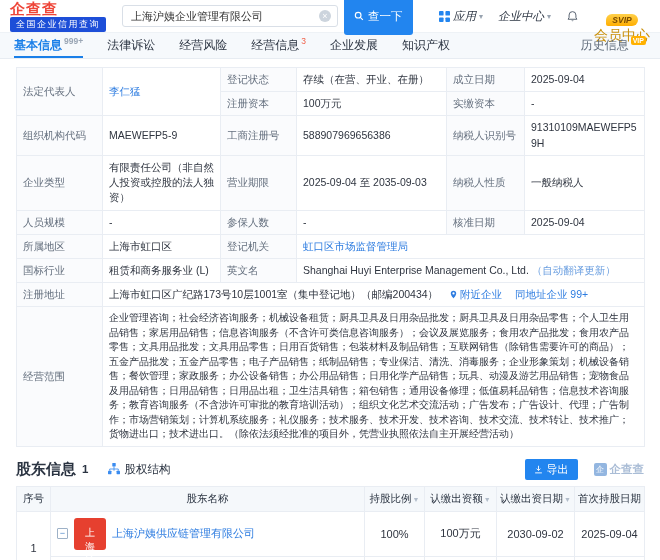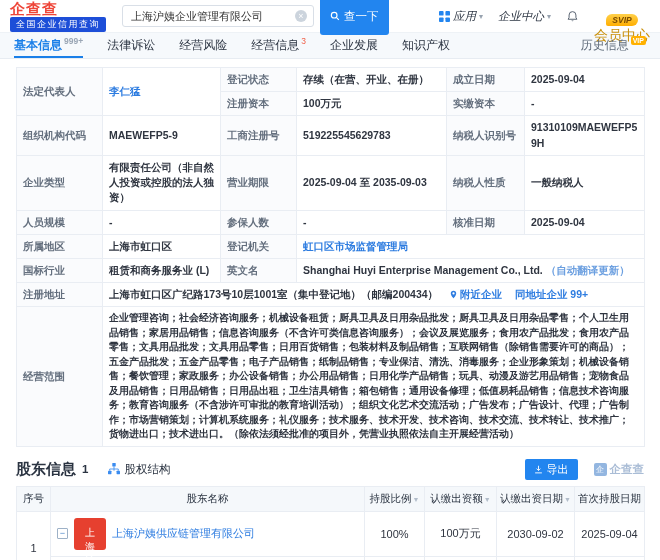--- a/index.html
+++ b/index.html
@@ -5,21 +5,21 @@
   * { box-sizing: border-box; }
   body { margin:0; font-family:"Liberation Sans","DejaVu Sans",sans-serif; color:#333; background:#fff; }
   .page { width:660px; height:560px; overflow:hidden; position:relative; background:#fff; }
 
   
   .topbar { display:flex; align-items:center; height:32px; padding:0 10px; gap:12px; }
   .logo { display:flex; flex-direction:column; align-items:flex-start; cursor:pointer; }
   .logo-name { font-size:15px; font-weight:700; color:#ee4538; line-height:15px; letter-spacing:1px; }
   .logo-tag { font-size:9px; background:#1d4ed8; color:#fff; border-radius:2px; padding:1px 6px; letter-spacing:1.5px; white-space:nowrap; margin-top:1px; }
   .searcharea { display:flex; align-items:center; gap:6px; margin-left:4px; }
-  .searchbox { display:flex; align-items:center; width:192px; height:22px; border:1px solid #d9dfe7; border-radius:3px; padding:0 6px; gap:4px; background:#fff; }
+  .searchbox { display:flex; align-items:center; width:216px; height:22px; border:1px solid #d9dfe7; border-radius:3px; padding:0 6px; gap:4px; background:#fff; }
   .search-input { flex:1; border:0; outline:0; font-size:11px; color:#333; font-family:inherit; min-width:0; background:transparent; }
   .clear-icon { width:12px; height:12px; border-radius:50%; background:#ccd4dd; color:#fff; font-size:9px; line-height:12px; text-align:center; cursor:pointer; flex:none; }
   .searchbtn { display:flex; align-items:center; gap:4px; height:38px; padding:0 10px; background:#2285ef; border:0; border-radius:3px; color:#fff; font-size:11.5px; font-family:inherit; cursor:pointer; }
   .topnav { margin-left:auto; display:flex; align-items:center; gap:15px; font-size:11.5px; color:#2b3442; }
   .navitem { display:flex; align-items:center; gap:3px; cursor:pointer;font-style:italic; }
   .caret { font-size:8px; color:#98a3b0; }
   .bellwrap { cursor:pointer; display:flex; }
   .svip { display:flex; flex-direction:column; align-items:center; line-height:1; gap:2px; cursor:pointer; }
   .svip-pill { background:linear-gradient(180deg,#ffd04a,#ffae00); color:#7a4b00; font-weight:700; font-size:8.5px; font-style:italic; padding:1.5px 6px; border-radius:6px 6px 6px 2px;margin-top:24px; }
   .svip-sub { font-size:14px; color:#c98f0a; }
@@ -28,21 +28,21 @@
   .tabs { display:flex; align-items:stretch; height:27px; background:#f6f9fc; border-top:1px solid #eef2f6; border-bottom:1px solid #e7ecf2; padding:0 14px; gap:24px; font-size:12px; }
   .tab { display:flex; align-items:center; gap:2px; color:#2b3442; cursor:pointer; white-space:nowrap; }
   .tab .sup { font-size:8.5px; color:#9aa6b5; align-self:flex-start; margin-top:3px; }
   .tab .sup-red { color:#f0614a; }
   .tab-active { color:#1a7fe8; font-weight:700; box-shadow:inset 0 -2px 0 #1a7fe8; }
   .tab-history { margin-left:auto; color:#5f6b7a; }
   .vip-badge { font-size:7px; background:#ffb100; color:#fff; border-radius:2px; padding:1px 2px; align-self:flex-start; margin-top:3px; font-weight:700; }
 
   
   .info-table { width:628px; margin:8px 16px 0; border-collapse:collapse; table-layout:fixed; font-size:10.5px; }
-  .info-table th, .info-table td { border:1px solid #e9edf3; padding:4px 6px; font-weight:700; text-align:left; line-height:1.45; word-break:break-all; vertical-align:middle;margin-left:30px; }
+  .info-table th, .info-table td { border:1px solid #e9edf3; padding:4px 6px; font-weight:400; text-align:left; line-height:1.45; word-break:break-all; vertical-align:middle;margin-left:30px; }
   .info-table th { color:#646f7e; background:#fafbfd; }
   .info-table td { color:#2f3540; }
   .scope-cell { font-size:10px; line-height:1.5; color:#333; }
   .link { color:#2d7ce0; cursor:pointer; }
   .note { color:#6b9fe0; }
   .addr-links { margin-left:8px; white-space:nowrap; }
   .pin { vertical-align:-1px; margin-right:2px; }
 
   
   .sh-head { display:flex; align-items:center; gap:6px; margin:12px 16px 6px; }
@@ -163,21 +163,21 @@
     <tr>
       <th>注册资本</th>
       <td>100万元</td>
       <th>实缴资本</th>
       <td>-</td>
     </tr>
     <tr>
       <th>组织机构代码</th>
       <td>MAEWEFP5-9</td>
       <th>工商注册号</th>
-      <td>519225545629783</td>
+      <td>588907969656386</td>
       <th>纳税人识别号</th>
       <td>91310109MAEWEFP59H</td>
     </tr>
     <tr>
       <th>企业类型</th>
       <td>有限责任公司（非自然人投资或控股的法人独资）</td>
       <th>营业期限</th>
       <td>2025-09-04 至 2035-09-03</td>
       <th>纳税人性质</th>
       <td>一般纳税人</td>

